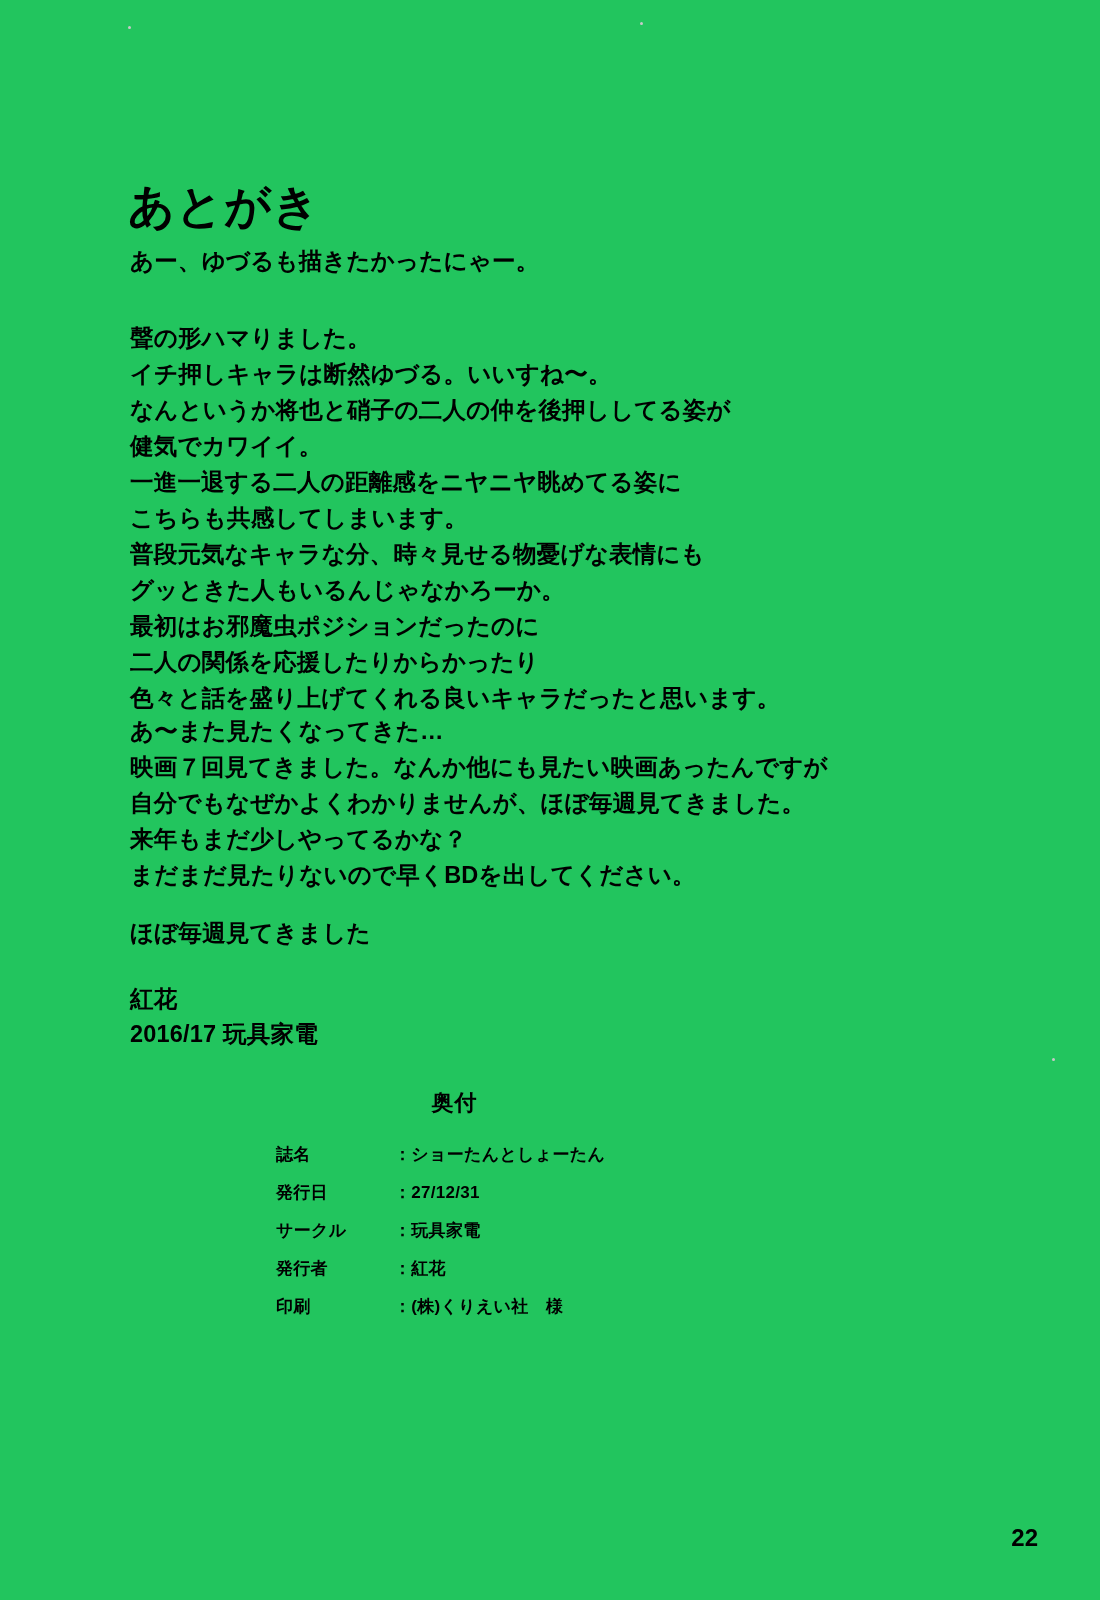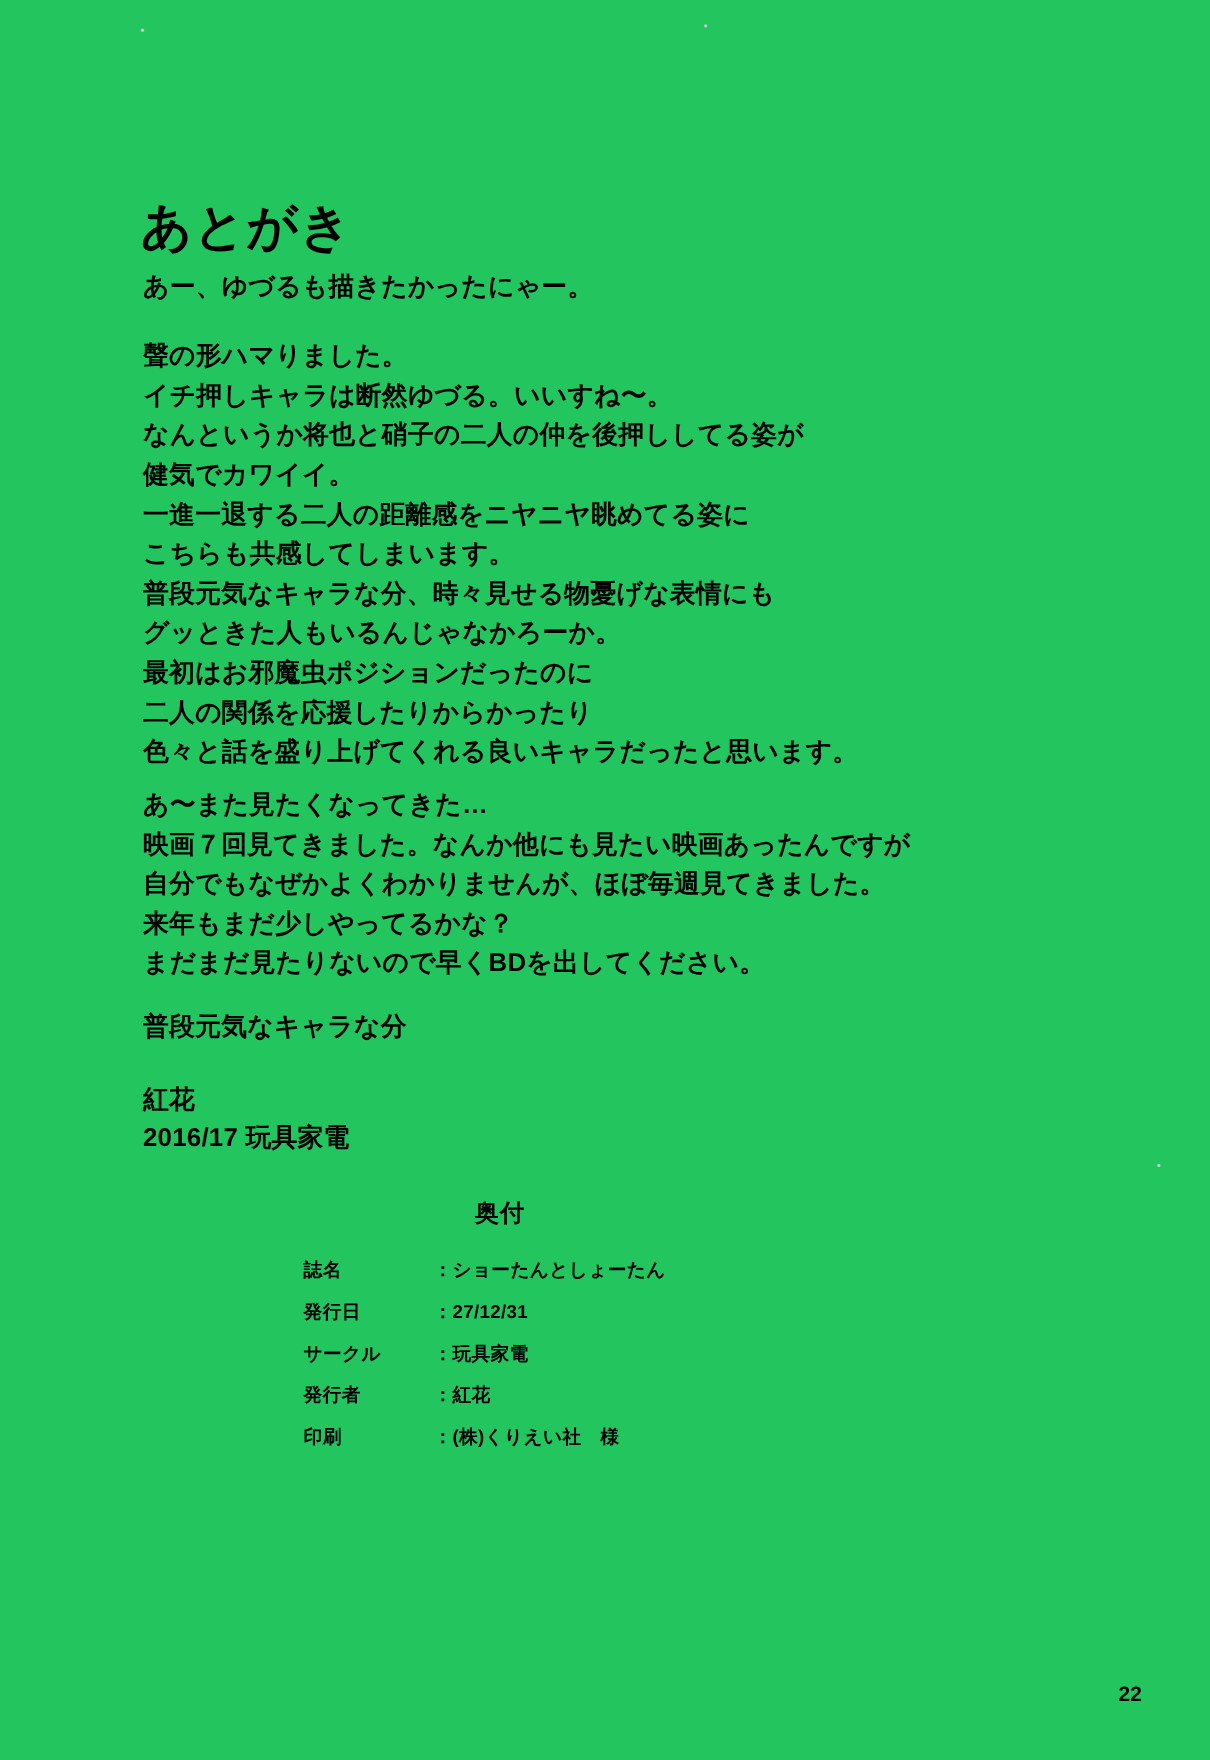--- a/index.html
+++ b/index.html
@@ -45,21 +45,21 @@
   .body-block {
     position: absolute;
     left: 130px;
     font-size: 23.5px;
     font-weight: 700;
     line-height: 36px;
     letter-spacing: 0.2px;
     white-space: pre-line;
   }
   .para1 { top: 243px; font-family: Liberation Serif, serif; }
-  .para2 { top: 305px; }
+  .para2 { top: 320px; }
   .para3 { top: 713px; }
   .para4 { top: 915px; }
   .sig   { top: 982px; line-height: 35px; }
 
   .colophon {
     position: absolute;
     left: 0;
     top: 1088px;
     width: 889px;
   }
@@ -90,21 +90,21 @@
     width: 118px;
     flex: 0 0 118px;
   }
   .col-value {
     flex: 1 1 auto;
   }
   .page-number {
     position: absolute;
     right: 62px;
     bottom: 48px;
-    font-size: 19px;
+    font-size: 24px;
     font-weight: 700;
     font-family: "Liberation Sans", sans-serif;
   }
 </style>
 </head>
 <body>
 
 <div class="page">
 
   <span class="speck s1"></span>
@@ -126,21 +126,21 @@
 最初はお邪魔虫ポジションだったのに
 二人の関係を応援したりからかったり
 色々と話を盛り上げてくれる良いキャラだったと思います。</div>
 
   <div class="body-block para3">あ〜また見たくなってきた…
 映画７回見てきました。なんか他にも見たい映画あったんですが
 自分でもなぜかよくわかりませんが、ほぼ毎週見てきました。
 来年もまだ少しやってるかな？
 まだまだ見たりないので早くBDを出してください。</div>
 
-  <div class="body-block para4">普段元気なキャラな分</div>
+  <div class="body-block para4">ほぼ毎週見てきました</div>
 
   <div class="body-block sig">紅花
 2016/17 玩具家電</div>
 
   <div class="colophon">
     <div class="colophon-title">奥付</div>
 
     <ul class="colophon-list">
       <li>
         <span class="col-label">誌名</span>

